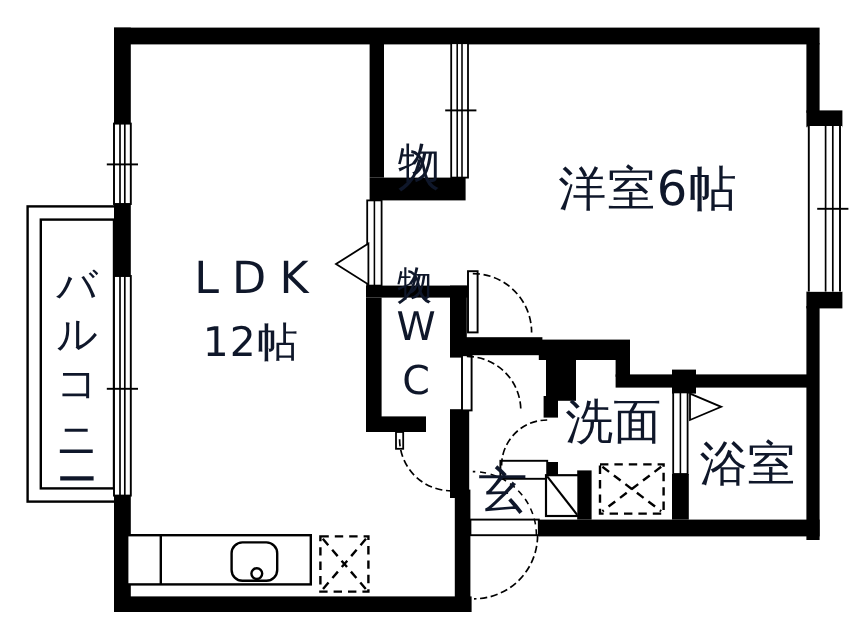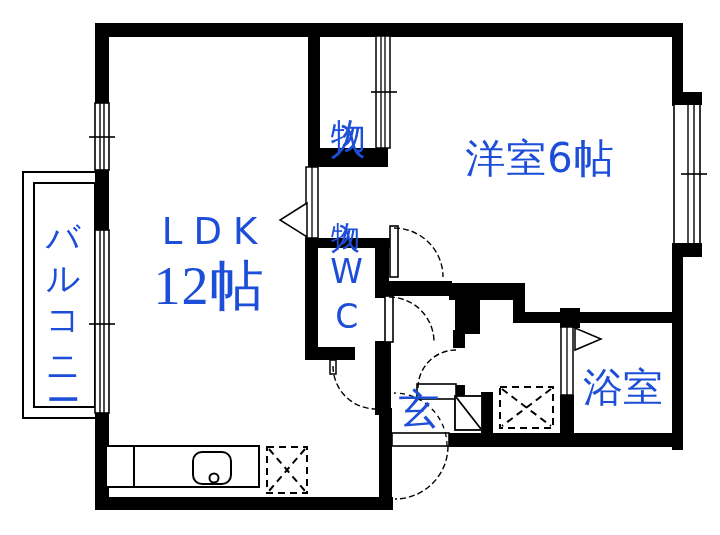--- a/index.html
+++ b/index.html
@@ -4,28 +4,28 @@
 <style>
   html,body { margin:0; padding:0; background:#888; }
   #stage {
     position:relative; width:720px; height:535px; background:#ffffff;
     font-family:"DejaVu Sans","Liberation Sans",sans-serif;
     overflow:hidden;
   }
   #plan-svg { position:absolute; left:0; top:0; }
   .label {
     position:absolute; transform:translate(-50%,-50%);
-    color:#1d4ed8; white-space:nowrap; line-height:1.04; text-align:center;
+    color:#0f172a; white-space:nowrap; line-height:1.04; text-align:center;
   }
   .v {
     writing-mode:vertical-rl; text-orientation:upright; white-space:nowrap;
   }
   .lbl-balcony   { font-size:34px; letter-spacing:7px; }
   .lbl-ldk       { font-size:37px; letter-spacing:11px; font-weight:400; }
-  .lbl-ldk-size  { font-size:54px; letter-spacing:1px;font-family:Liberation Serif, serif; }
+  .lbl-ldk-size  { font-size:34px; letter-spacing:1px; }
   .lbl-storage-top { font-size:35px; letter-spacing:3px; }
   .lbl-storage-mid { font-size:29px; letter-spacing:1px; }
   .lbl-wc        { font-size:33px; letter-spacing:6px; font-weight:500; }
   .lbl-western   { font-size:40px; letter-spacing:1px; }
   .lbl-washroom  { font-size:40px; }
   .lbl-bath      { font-size:40px; }
   .lbl-entrance  { font-size:41px; }
 </style>
 </head>
 <body>
@@ -168,17 +168,18 @@
   <div class="label lbl-ldk-size" style="left:209px; top:286px;">12帖</div>
 
   <div class="label v lbl-storage-top" style="left:348px; top:95px;">物入</div>
 
   <div class="label v lbl-storage-mid" style="left:346px; top:200px;">物入</div>
 
   <div class="label v lbl-wc" style="left:346px; top:297px;">WC</div>
 
   <div class="label lbl-western" style="left:540px; top:159px;">洋室6帖</div>
 
+  <div class="label lbl-washroom" style="left:511px; top:353px;">洗面</div>
 
   <div class="label lbl-bath" style="left:623px; top:388px;">浴室</div>
 
   <div class="label lbl-entrance" style="left:419px; top:409px;">玄</div>
 </div>
 
 </body></html>

